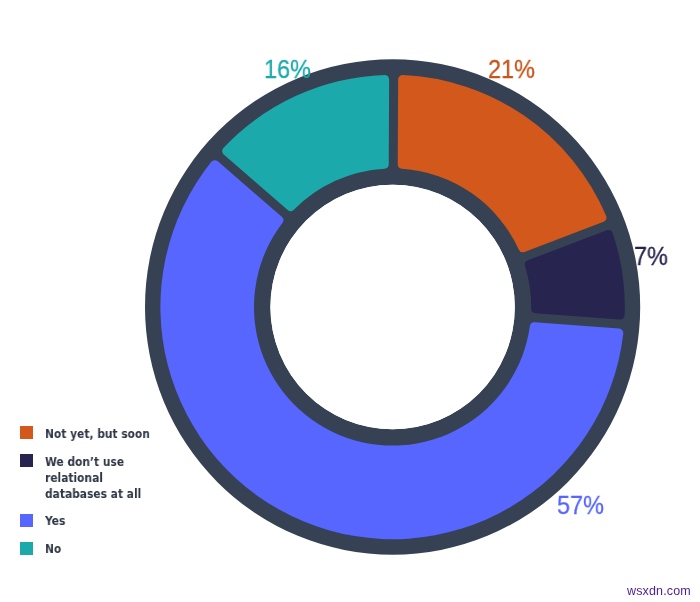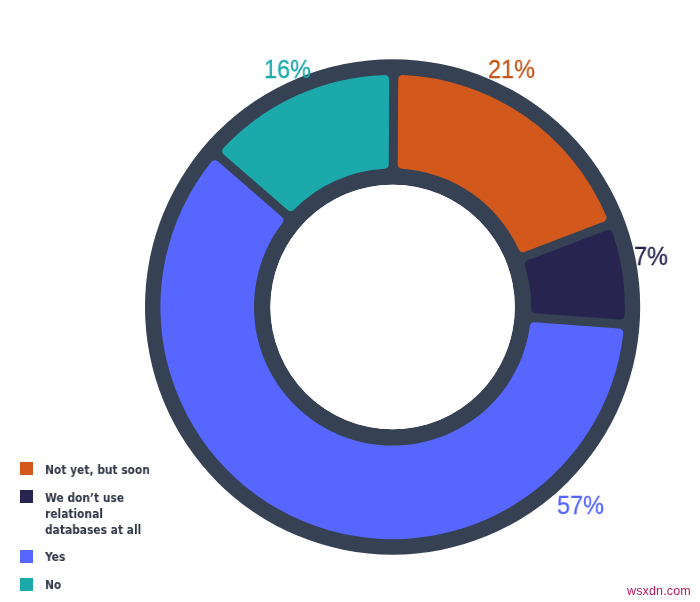--- a/index.html
+++ b/index.html
@@ -13,33 +13,33 @@
   
   .pct{position:absolute;font-family:"Liberation Sans",sans-serif;white-space:nowrap;
        line-height:26px;font-size:26px;transform:scaleX(0.90);transform-origin:0 0;
        will-change:transform;-webkit-text-stroke:0.3px currentColor;}
   #pct-0{left:487.5px;top:56.4px;}
   #pct-1{left:633.8px;top:242.6px;}
   #pct-2{left:556.6px;top:491.7px;}
   #pct-3{left:263.5px;top:56.4px;}
 
   
-  #legend{position:absolute;left:0;top:0;width:250px;height:160px;margin-top:36px;}
+  #legend{position:absolute;left:0;top:0;width:250px;height:160px;}
   .legend-swatch{position:absolute;left:20px;width:13px;height:13px;}
   .legend-label{position:absolute;left:44.5px;font-family:"DejaVu Sans",sans-serif;
        font-weight:bold;font-size:12px;line-height:16px;color:#2e3544;white-space:pre;
        transform:scaleX(0.89);transform-origin:0 0;will-change:transform;}
   #sw-0{top:426px;}   #lb-0{top:425.8px;}
   #sw-1{top:454px;}   #lb-1{top:453.8px;}
   #sw-2{top:514px;}   #lb-2{top:512.6px;}
   #sw-3{top:542px;}   #lb-3{top:540.8px;}
 
   
   #watermark{position:absolute;left:626.7px;top:585.3px;font-size:12.5px;line-height:12.5px;
-       font-family:"Liberation Sans",sans-serif;color:#be185d;white-space:nowrap;
+       font-family:"Liberation Sans",sans-serif;color:#4c1d95;white-space:nowrap;
        letter-spacing:0.15px;will-change:transform;text-align:center;}
 </style>
 </head>
 <body style="background-color: rgb(255, 255, 255);">
 
 <svg id="chart" viewBox="0 0 700 602" xmlns="http://www.w3.org/2000/svg">
   <path id="ring-bg" fill-rule="evenodd" fill="#364254" d="M 145.000 307.000 A 247.6 247.6 0 1 1 640.200 307.000 A 247.6 247.6 0 1 1 145.000 307.000 Z M 270.400 307.000 A 122.2 122.2 0 1 0 514.800 307.000 A 122.2 122.2 0 1 0 270.400 307.000 Z"></path>
   <path id="slice-0" fill="#d2581b" d="M 397.748 164.205 L 398.132 79.501 A 4.5 4.5 0 0 1 402.831 75.025 A 232.2 232.2 0 0 1 606.142 215.805 A 4.5 4.5 0 0 1 603.606 221.778 L 524.453 251.940 A 4.5 4.5 0 0 1 518.755 249.599 A 138.6 138.6 0 0 0 401.945 168.715 A 4.5 4.5 0 0 1 397.748 164.205 Z"></path>
   <path id="slice-1" fill="#282450" d="M 527.658 260.350 L 606.811 230.188 A 4.5 4.5 0 0 1 612.679 232.958 A 232.2 232.2 0 0 1 624.655 315.204 A 4.5 4.5 0 0 1 619.821 319.532 L 535.353 313.196 A 4.5 4.5 0 0 1 531.190 308.655 A 138.6 138.6 0 0 0 524.963 265.890 A 4.5 4.5 0 0 1 527.658 260.350 Z"></path>
   <path id="slice-2" fill="#5666ff" d="M 534.680 322.171 L 619.148 328.507 A 4.5 4.5 0 0 1 623.282 333.508 A 232.2 232.2 0 1 1 211.345 161.867 A 4.5 4.5 0 0 1 217.807 161.281 L 281.784 216.797 A 4.5 4.5 0 0 1 282.412 222.925 A 138.6 138.6 0 1 0 529.886 326.040 A 4.5 4.5 0 0 1 534.680 322.171 Z"></path>

